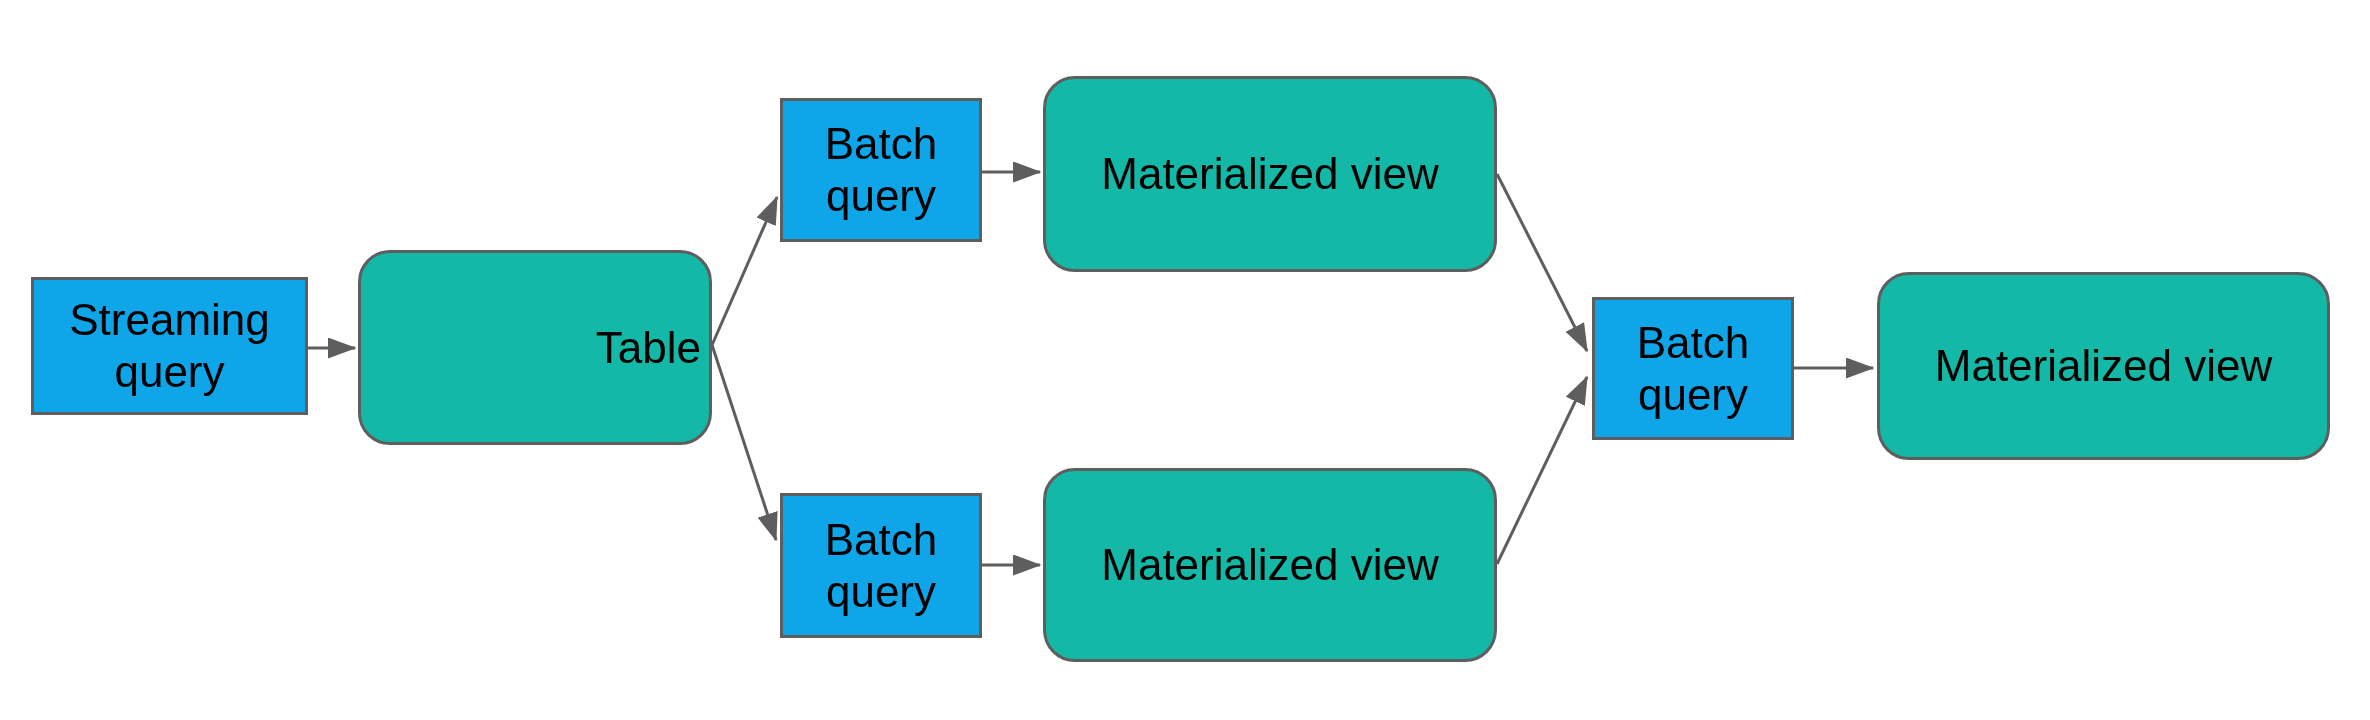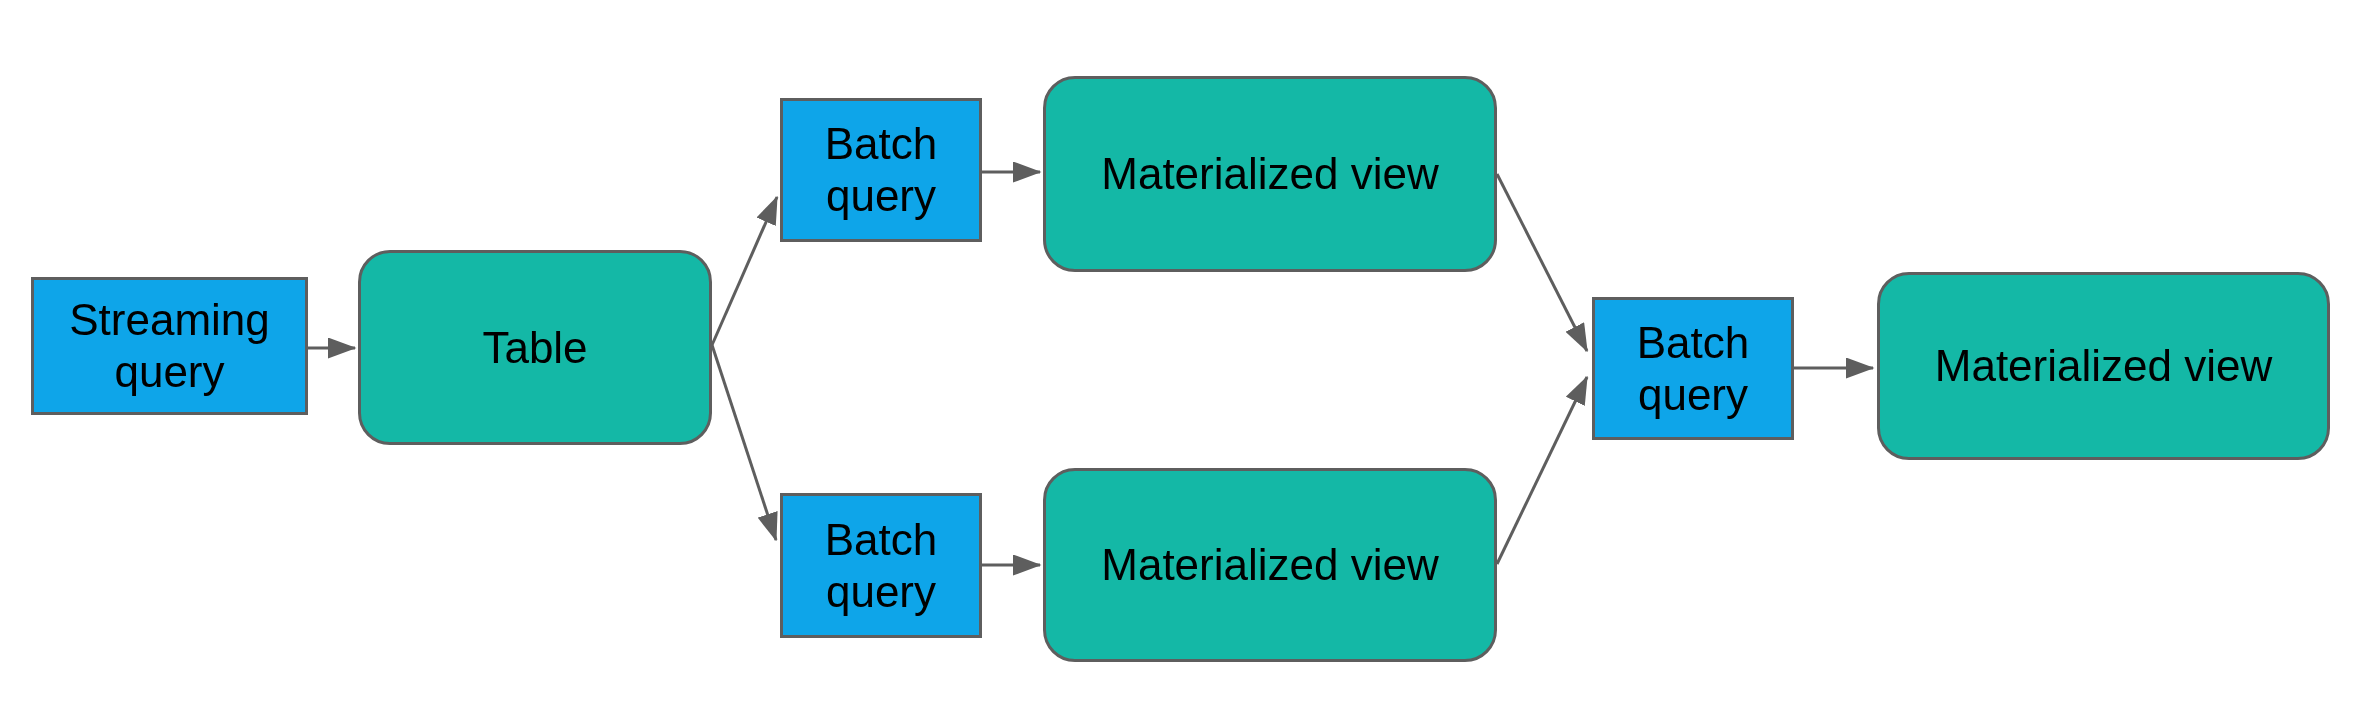--- a/index.html
+++ b/index.html
@@ -31,21 +31,21 @@
     border: 3px solid #5e5e5e;
     color: #000000;
     font-size: 44px;
     line-height: 1.18;
     padding: 0 8px;
   }
   .node.query { background: #0ea5e9; border-radius: 0; }
   .node.green { background: #14b8a6; border-radius: 32px; }
 
   .n-streaming { left: 31px;  top: 277px; width: 277px; height: 138px; }
-  .n-table     { left: 358px; top: 250px; width: 354px; height: 195px; }
+  .n-table     { left: 358px; top: 250px; width: 354px; height: 195px; justify-content: flex-end; }
   .n-bq-top    { left: 780px; top: 98px;  width: 202px; height: 144px; }
   .n-mv-top    { left: 1043px;top: 76px;  width: 454px; height: 196px; }
   .n-bq-bot    { left: 780px; top: 493px; width: 202px; height: 145px; }
   .n-mv-bot    { left: 1043px;top: 468px; width: 454px; height: 194px; }
   .n-bq-right  { left: 1592px;top: 297px; width: 202px; height: 143px; }
   .n-mv-right  { left: 1877px;top: 272px; width: 453px; height: 188px; }
 </style>
 </head>
 <body>
 

